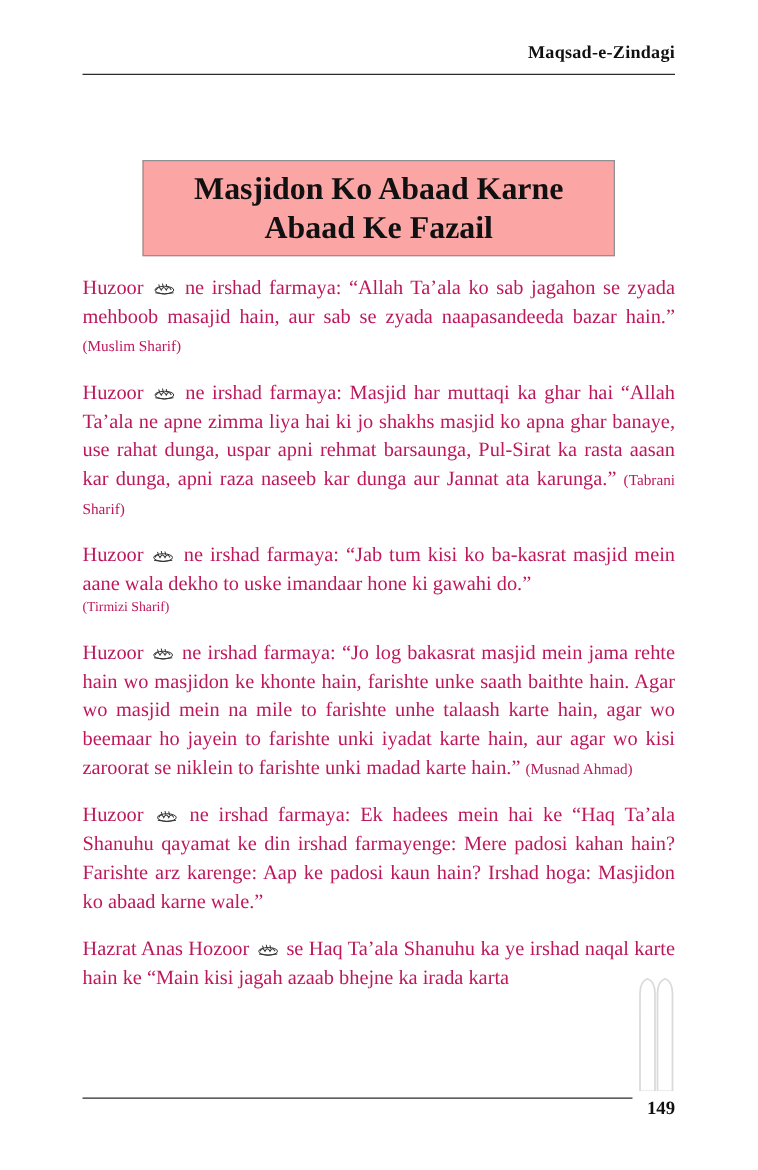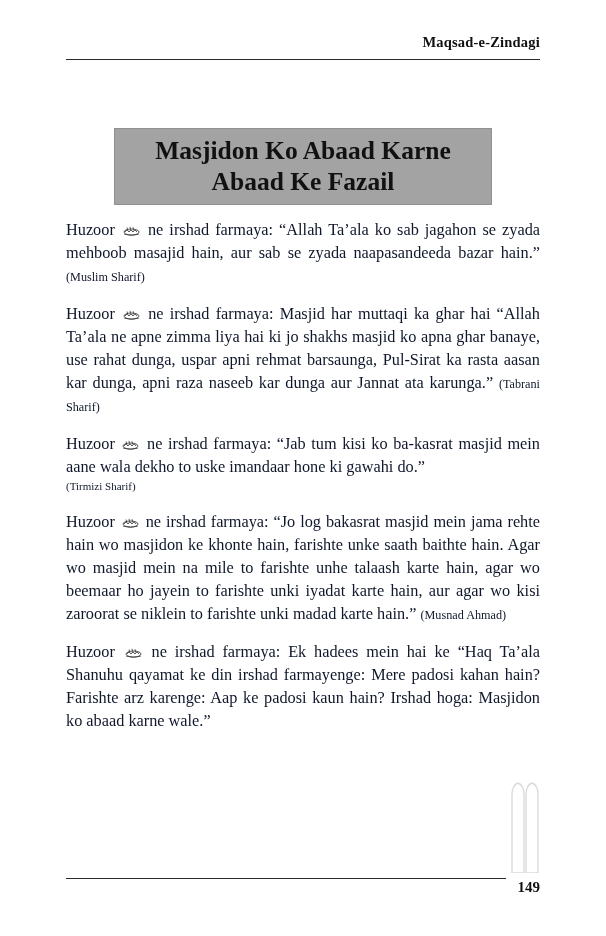--- a/index.html
+++ b/index.html
@@ -41,21 +41,21 @@
     right: 66px;
     height: 1px;
     background: #2b2b2b;
   }
   .title-box {
     position: absolute;
     top: 128px;
     left: 114px;
     width: 378px;
     height: 77px;
-    background: #a3a3a3;
+    background: #fca5a5;
     border: 1px solid #8e9194;
     display: flex;
     align-items: center;
     justify-content: center;
     text-align: center;
   }
   .title-text {
     font-family: "Liberation Serif", serif;
     font-weight: bold;
     font-size: 25.5px;
@@ -68,21 +68,21 @@
     top: 218px;
     left: 66px;
     width: 474px;
   }
   p.para {
     margin: 0 0 14.5px 0;
     font-size: 16.3px;
     line-height: 1.42;
     text-align: justify;
     text-justify: inter-word;
-    color: #0f172a;
+    color: #be185d;
     hyphens: auto;
   }
   p.para:last-child { margin-bottom: 0; }
   .src {
     font-size: 12.2px;
   }
   .src-block {
     display: block;
     font-size: 11px;
     margin-top: 1px;
@@ -163,20 +163,26 @@
             <path d="M2 7 Q4 3 6 7 Q8 3 10 7 Q12 3 14 7" fill="none" stroke="#333" stroke-width="0.9"></path>
             <path d="M4 2.5 L4.8 5 M7 1.8 L7.6 4.6 M10 2.2 L10.6 5" stroke="#333" stroke-width="0.8"></path>
             <path d="M1.2 9.2 Q8.5 11.4 15.8 9.2" fill="none" stroke="#333" stroke-width="0.8"></path>
           </svg></span><span> ne irshad farmaya: “Jo log bakasrat masjid mein jama rehte hain wo masjidon ke khonte hain, farishte unke saath baithte hain. Agar wo masjid mein na mile to farishte unhe talaash karte hain, agar wo beemaar ho jayein to farishte unki iyadat karte hain, aur agar wo kisi zaroorat se niklein to farishte unki madad karte hain.” </span><span class="src">(Musnad Ahmad)</span></p>
       <p class="para"><span>Huzoor </span><span class="pbuh"><svg width="17" height="11" viewBox="0 0 17 11">
             <ellipse cx="8.5" cy="7" rx="7.5" ry="3" fill="none" stroke="#333" stroke-width="0.8"></ellipse>
             <path d="M2 7 Q4 3 6 7 Q8 3 10 7 Q12 3 14 7" fill="none" stroke="#333" stroke-width="0.9"></path>
             <path d="M4 2.5 L4.8 5 M7 1.8 L7.6 4.6 M10 2.2 L10.6 5" stroke="#333" stroke-width="0.8"></path>
             <path d="M1.2 9.2 Q8.5 11.4 15.8 9.2" fill="none" stroke="#333" stroke-width="0.8"></path>
           </svg></span><span> ne irshad farmaya: Ek hadees mein hai ke “Haq Ta’ala Shanuhu qayamat ke din irshad farmayenge: Mere padosi kahan hain? Farishte arz karenge: Aap ke padosi kaun hain? Irshad hoga: Masjidon ko abaad karne wale.”</span></p>
+      <p class="para"><span>Hazrat Anas Hozoor </span><span class="pbuh"><svg width="17" height="11" viewBox="0 0 17 11">
+            <ellipse cx="8.5" cy="7" rx="7.5" ry="3" fill="none" stroke="#333" stroke-width="0.8"></ellipse>
+            <path d="M2 7 Q4 3 6 7 Q8 3 10 7 Q12 3 14 7" fill="none" stroke="#333" stroke-width="0.9"></path>
+            <path d="M4 2.5 L4.8 5 M7 1.8 L7.6 4.6 M10 2.2 L10.6 5" stroke="#333" stroke-width="0.8"></path>
+            <path d="M1.2 9.2 Q8.5 11.4 15.8 9.2" fill="none" stroke="#333" stroke-width="0.8"></path>
+          </svg></span><span> se Haq Ta’ala Shanuhu ka ye irshad naqal karte hain ke “Main kisi jagah azaab bhejne ka irada karta</span></p>
     </div>
 
   <div class="corner-orn">
     <svg width="30" height="92" viewBox="0 0 30 92">
       <path d="M2 92 L2 14 Q2 4 8 2 Q14 4 14 14 L14 92 Z" fill="none" stroke="#b9bcbf" stroke-width="1.4"></path>
       <path d="M16 92 L16 14 Q16 4 22 2 Q28 4 28 14 L28 92 Z" fill="none" stroke="#b9bcbf" stroke-width="1.4"></path>
     </svg>
   </div>
 
   <div class="footer-rule"></div>

